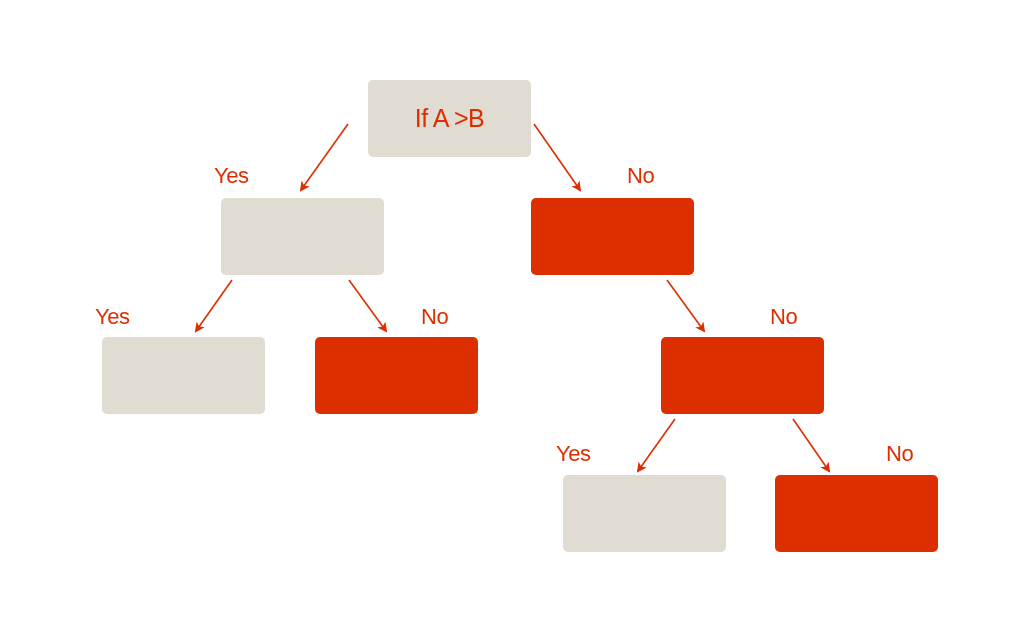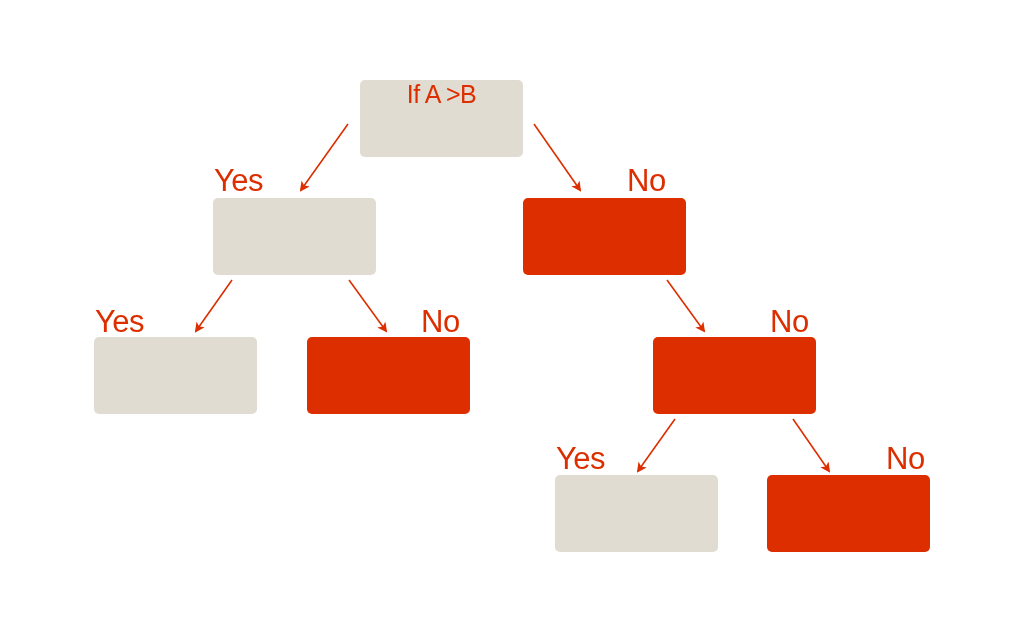--- a/index.html
+++ b/index.html
@@ -1,23 +1,23 @@
 <!DOCTYPE html>
 <html><head>
   <meta charset="utf-8">
   <style>
     html, body { margin: 0; padding: 0; background: #ffffff; }
     body { width: 1024px; height: 640px; position: relative; overflow: hidden;
            font-family: "Liberation Sans", "DejaVu Sans", sans-serif; }
     .node { position: absolute; width: 163px; height: 77px; border-radius: 5px;
-            display: flex; justify-content: center; }
+            display: flex; align-items: center; justify-content: center; margin-left: 8px; }
     .node.beige { background: #e1dcd2; }
     .node.red { background: #dd2e00; }
     .node-text { color: #dd2e00; font-size: 25px; letter-spacing: -0.5px; }
-    .label { position: absolute; color: #dd2e00; font-size: 31px; letter-spacing: -0.5px; line-height: 1; }
+    .label { position: absolute; color: #dd2e00; font-size: 22px; letter-spacing: -0.5px; line-height: 1; }
     svg.edges { position: absolute; left: 0; top: 0; }
   </style>
 </head>
 <body>
 
 <svg class="edges" width="1024" height="640" viewBox="0 0 1024 640">
   <defs>
     <marker id="ah" markerWidth="10" markerHeight="10" refX="8" refY="5" orient="auto" markerUnits="userSpaceOnUse">
       <path d="M0,0 L10,5 L0,10 L2.5,5 Z" fill="#dd2e00"></path>
     </marker>

